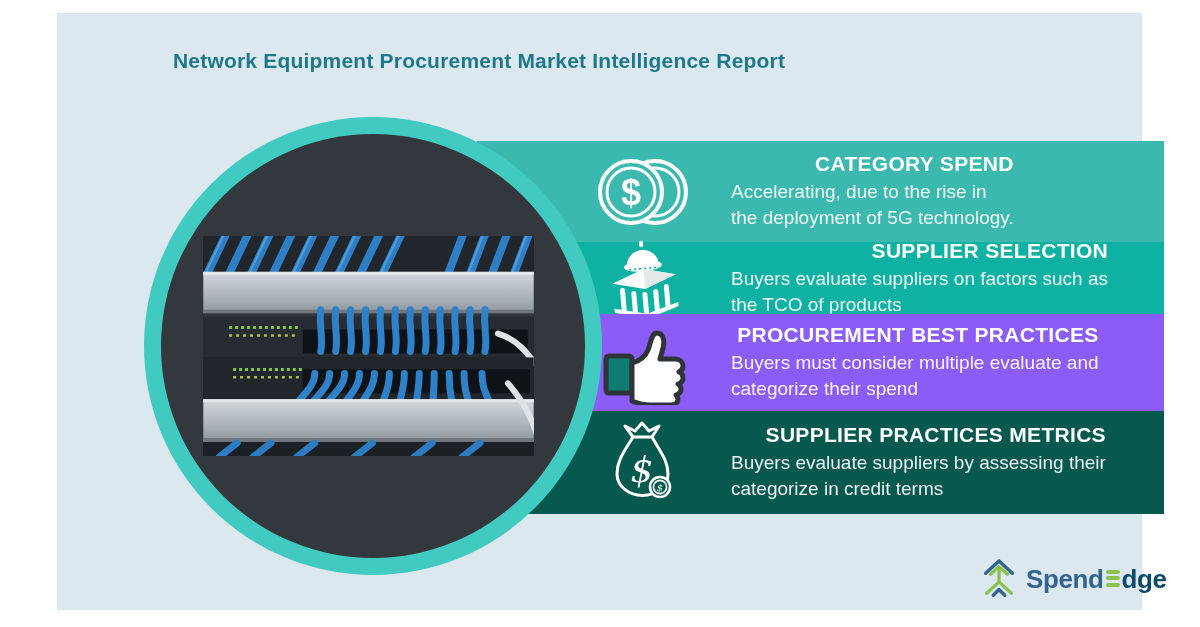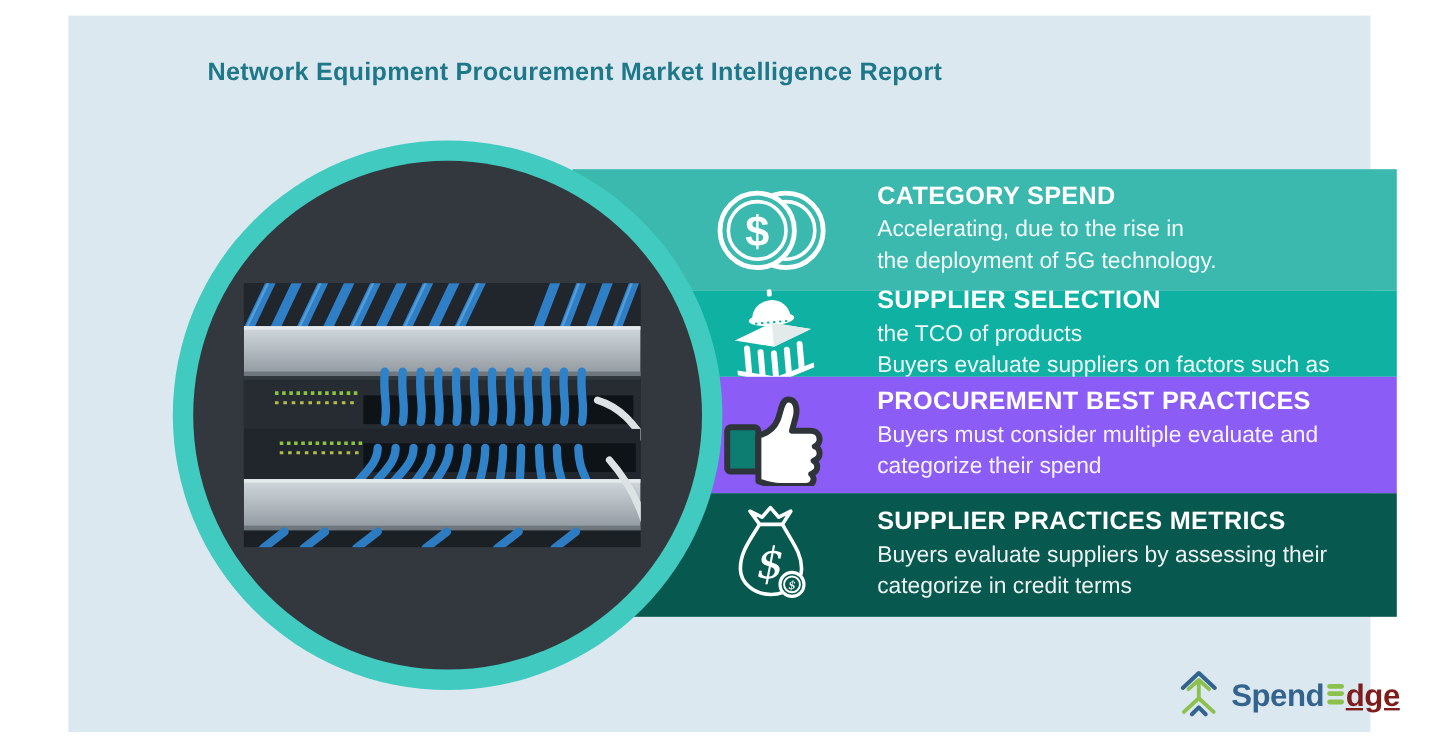--- a/index.html
+++ b/index.html
@@ -11,21 +11,21 @@
   
   .bands{position:absolute;left:420px;top:128px;width:687px;z-index:1;}
   .band{position:relative;width:100%;display:flex;align-items:center;}
   .band-1{height:101px;background:#3bb9ae;}
   .band-2{height:72px;background:#0fb1a2;}
   .band-3{height:97px;background:#0c7d70;}
   .band-4{height:103px;background:#07584e;}
   .band .icon{position:absolute;left:115px;width:104px;top:0;height:100%;
               display:flex;align-items:center;justify-content:center;}
   .band .txt{margin-left:254px;}
-  .band h2{margin:0 0 3px 0;font-size:21px;font-weight:700;color:#ffffff;letter-spacing:.3px;}
+  .band h2{margin:0 0 3px 0;font-size:21px;font-weight:700;color:#ffffff;letter-spacing:.3px;text-align:right;}
   .band p{margin:0;font-size:19px;line-height:26px;color:rgba(255,255,255,.92);font-weight:400;}
   
   .hero{position:absolute;left:87px;top:104px;width:458px;height:458px;border-radius:50%;
         background:#41cabf;z-index:2;}
   .hero-inner{position:absolute;inset:17px;border-radius:50%;background:#32383d;}
   .photo{position:absolute;left:59px;top:119px;width:331px;height:220px;display:block;}
   
   .logo{position:absolute;left:922px;top:543px;height:46px;display:flex;align-items:center;z-index:2;}
   .logo svg{display:block;}
   .logo .word{font-size:26px;font-weight:700;letter-spacing:-0.4px;line-height:46px;}
@@ -78,22 +78,22 @@
                 <rect x="35" y="58" width="5" height="26" rx="2.4"></rect>
                 <rect x="46" y="56" width="5" height="25" rx="2.4"></rect>
                 <rect x="57" y="52" width="5" height="26" rx="2.4"></rect>
               </g>
               <polygon points="6,76 38,85 70,75 70,71 38,80 6,72" fill="#fff"></polygon>
             </g>
           </svg>
         </div>
         <div class="txt">
           <h2>SUPPLIER SELECTION</h2>
+          <p>Buyers evaluate suppliers on factors such as</p>
           <p>the TCO of products</p>
-          <p>Buyers evaluate suppliers on factors such as</p>
         </div>
       </section>
 
       <section class="band band-3" style="background: #8b5cf6;">
         <div class="icon">
           <svg width="86" height="84" viewBox="0 0 86 84">
             <rect x="5" y="35" width="26" height="37" rx="3" fill="#0c7d70" stroke="#2e343a" stroke-width="5"></rect>
             <path d="M31,42 c8,-2 13,-6 16,-13 c3,-7 3,-17 9,-17 c6,0 8,7 6,15 l-3,11 h15 c5,0 8,3 8,7
                      c0,3 -2,5 -4,6 c3,1 4,3 4,6 c0,3 -2,5 -5,6 c2,1 3,3 3,5 c0,3 -2,5 -5,6
                      c1,1 2,2 2,4 c0,4 -3,6 -7,6 h-21 c-7,0 -18,-4 -18,-4 z" fill="#ffffff" stroke="#2e343a" stroke-width="5" stroke-linejoin="round"></path>
@@ -232,17 +232,17 @@
           <path d="M12,17 L21,9 L30,17" stroke="#8cc14e" stroke-width="3.4"></path>
           <path d="M21,11 L21,25 M21,25 L8,37 M21,25 L34,37" stroke="#8cc14e" stroke-width="3.4"></path>
         </g>
       </svg>
       <span class="word spend" style="color: rgb(51, 99, 143);">Spend</span>
       <span class="edge-e">
           <i></i>
           <i></i>
           <i></i>
         </span>
-      <span class="word edge" style="color: #7f1d1d; text-decoration: underline;">dge</span>
+      <span class="word edge" style="color: #0c4a6e;">dge</span>
     </div>
 
   </div>
 </div>
 
 </body></html>

